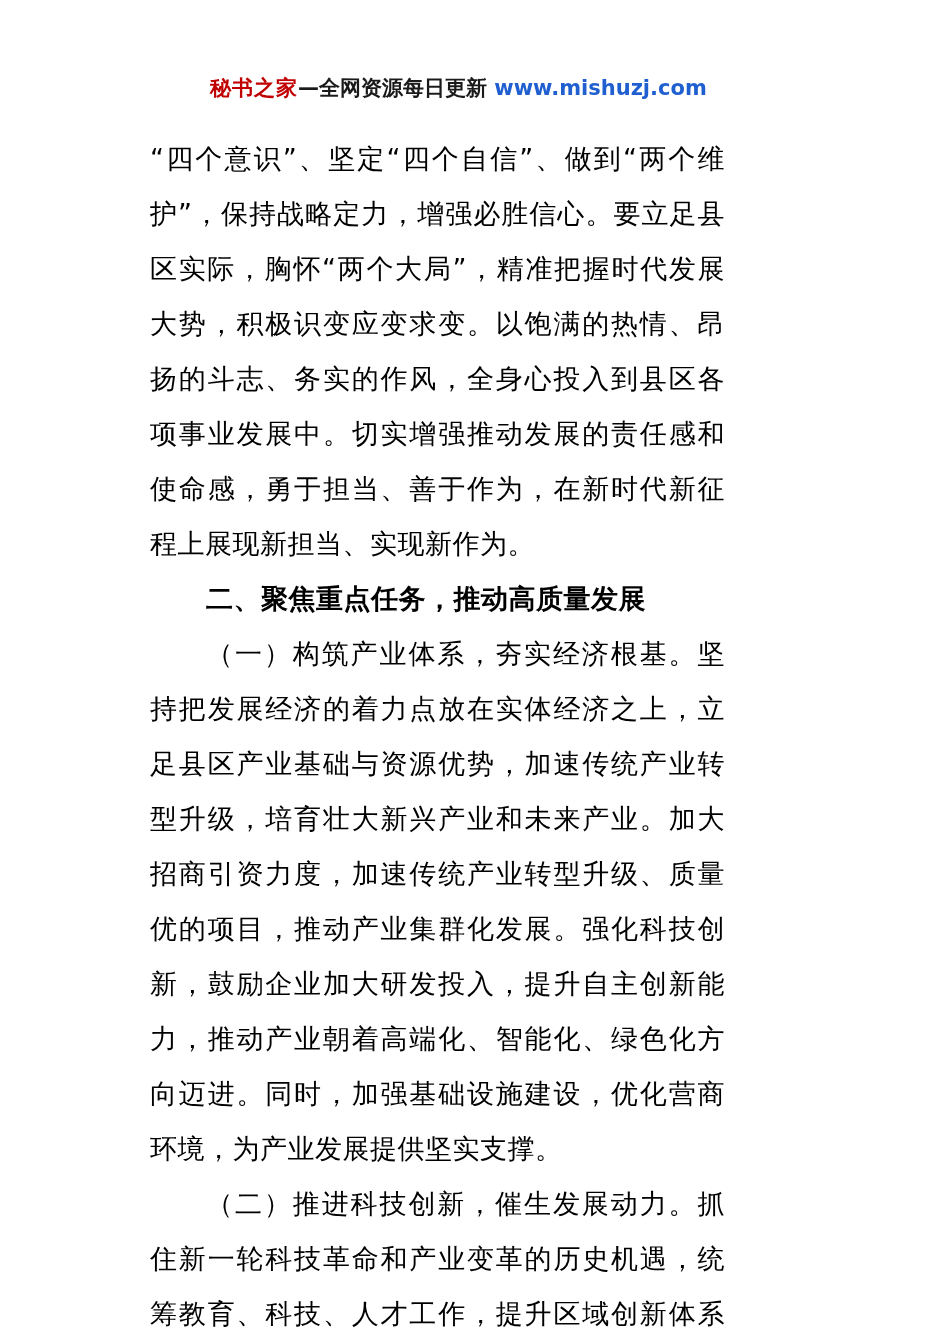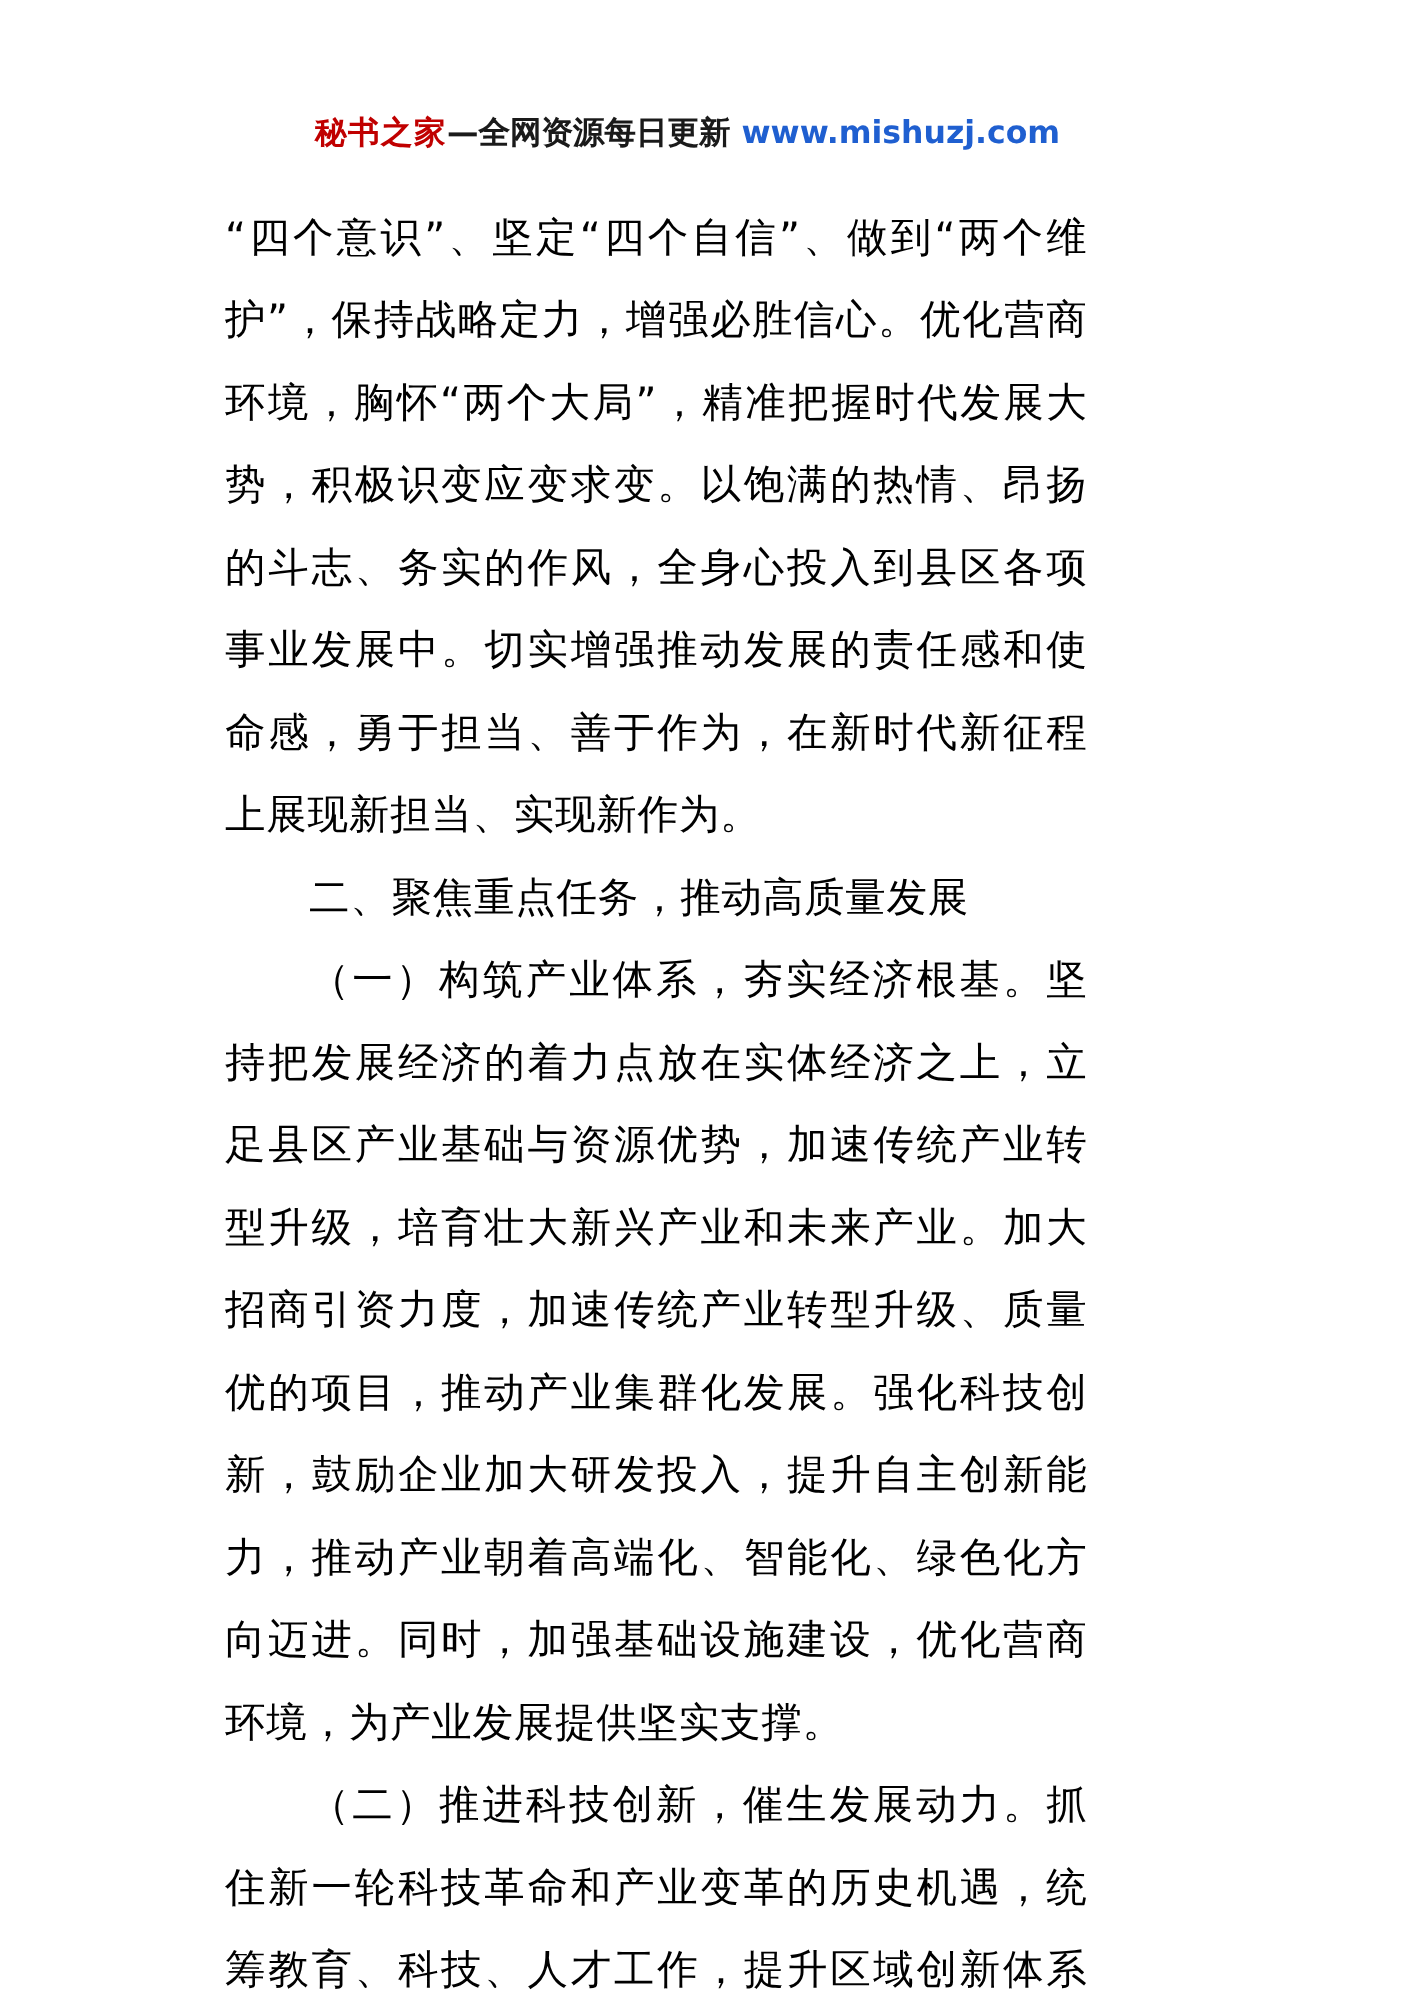--- a/index.html
+++ b/index.html
@@ -50,32 +50,32 @@
     text-align: justify;
     text-justify: inter-ideograph;
     letter-spacing: 0.5px;
     color: #000000;
   }
   .indent {
     text-indent: 56px;
   }
   .heading {
     text-indent: 56px;
-    font-weight: normal;
+    font-weight: bold;
   }
 </style>
 </head>
 <body>
 
 <div class="page">
 
   <div class="watermark">
     <span class="wm-brand">秘书之家</span><span class="wm-tag">—全网资源每日更新 </span><span class="wm-url">www.mishuzj.com</span>
   </div>
 
   <div class="body-text">
-    <p>“四个意识”、坚定“四个自信”、做到“两个维护”，保持战略定力，增强必胜信心。优化营商环境，胸怀“两个大局”，精准把握时代发展大势，积极识变应变求变。以饱满的热情、昂扬的斗志、务实的作风，全身心投入到县区各项事业发展中。切实增强推动发展的责任感和使命感，勇于担当、善于作为，在新时代新征程上展现新担当、实现新作为。</p>
+    <p>“四个意识”、坚定“四个自信”、做到“两个维护”，保持战略定力，增强必胜信心。要立足县区实际，胸怀“两个大局”，精准把握时代发展大势，积极识变应变求变。以饱满的热情、昂扬的斗志、务实的作风，全身心投入到县区各项事业发展中。切实增强推动发展的责任感和使命感，勇于担当、善于作为，在新时代新征程上展现新担当、实现新作为。</p>
     <p class="heading">二、聚焦重点任务，推动高质量发展</p>
     <p class="indent">（一）构筑产业体系，夯实经济根基。坚持把发展经济的着力点放在实体经济之上，立足县区产业基础与资源优势，加速传统产业转型升级，培育壮大新兴产业和未来产业。加大招商引资力度，加速传统产业转型升级、质量优的项目，推动产业集群化发展。强化科技创新，鼓励企业加大研发投入，提升自主创新能力，推动产业朝着高端化、智能化、绿色化方向迈进。同时，加强基础设施建设，优化营商环境，为产业发展提供坚实支撑。</p>
     <p class="indent">（二）推进科技创新，催生发展动力。抓住新一轮科技革命和产业变革的历史机遇，统筹教育、科技、人才工作，提升区域创新体系整体效能。加大对科技创新的投入，支持企业与高校、科研机构开展合作，构建产学研用协同创新机制。加强人才培养与引进，吸引一批高层次人</p>
   </div>
 
 </div>
 
 </body></html>

